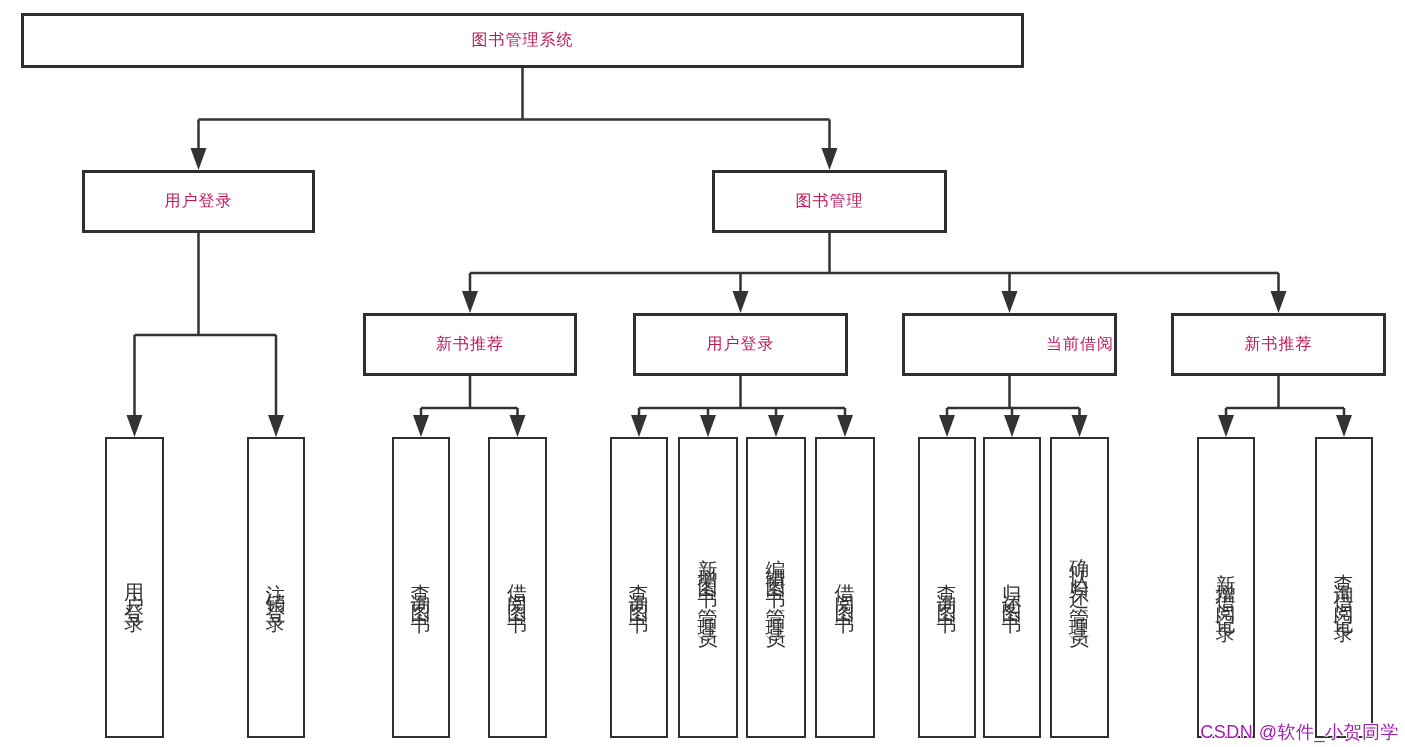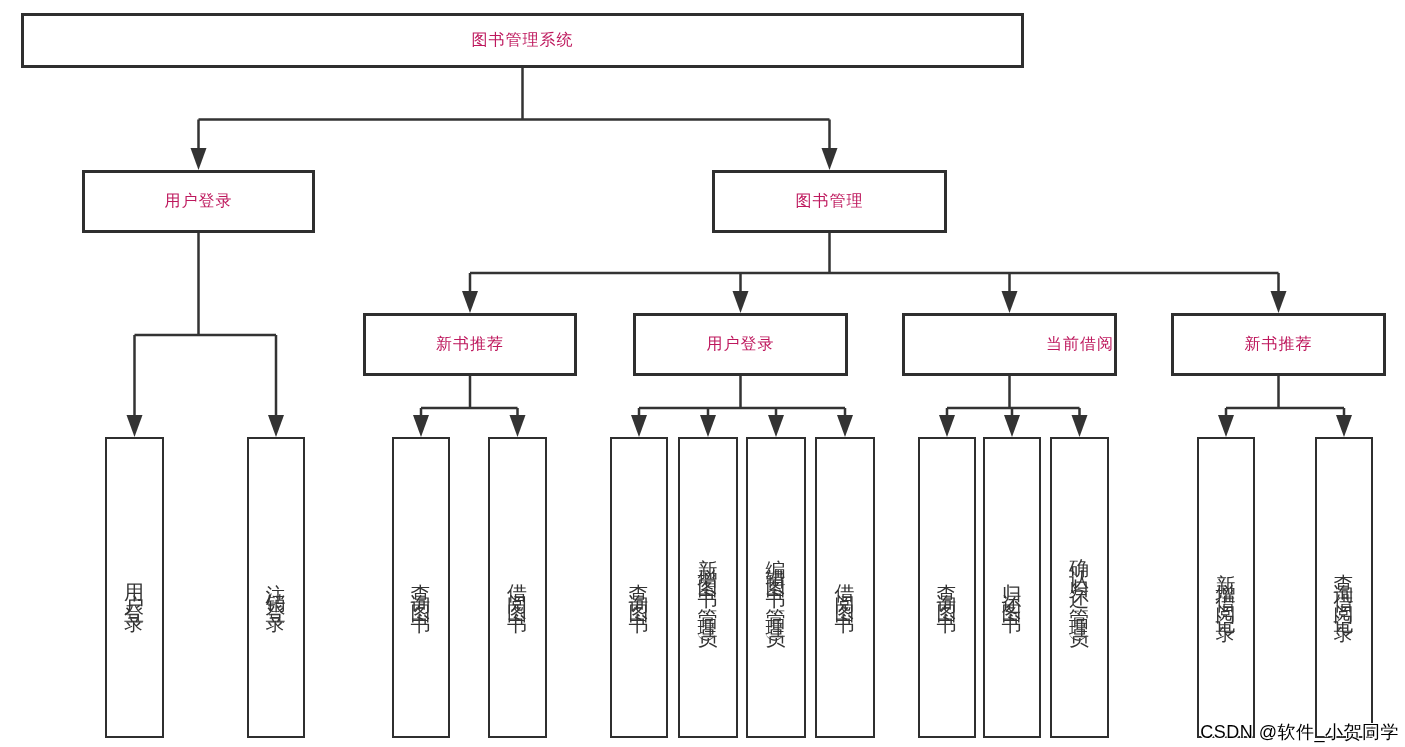--- a/index.html
+++ b/index.html
@@ -46,21 +46,21 @@
     font-size: 20px;
     letter-spacing: 10px;
     line-height: 1;
     white-space: nowrap;
   }
   #watermark {
     position: absolute;
     right: 6px;
     bottom: 3px;
     font-size: 18px;
-    color: #000000;
+    color: #a21caf;
     letter-spacing: 0.5px;
     text-shadow: -1px -1px 0 #ffffff, 1px -1px 0 #ffffff,
                  -1px 1px 0 #ffffff, 1px 1px 0 #ffffff;
   }
   .wire { stroke: #333333; stroke-width: 2.5; fill: none; }
   .head { fill: #333333; stroke: none; }
 </style>
 </head>
 <body>
 

